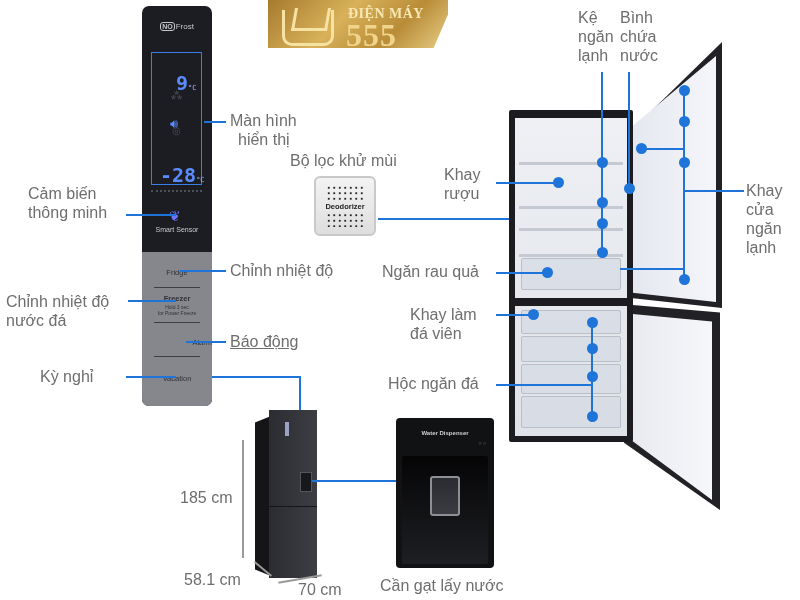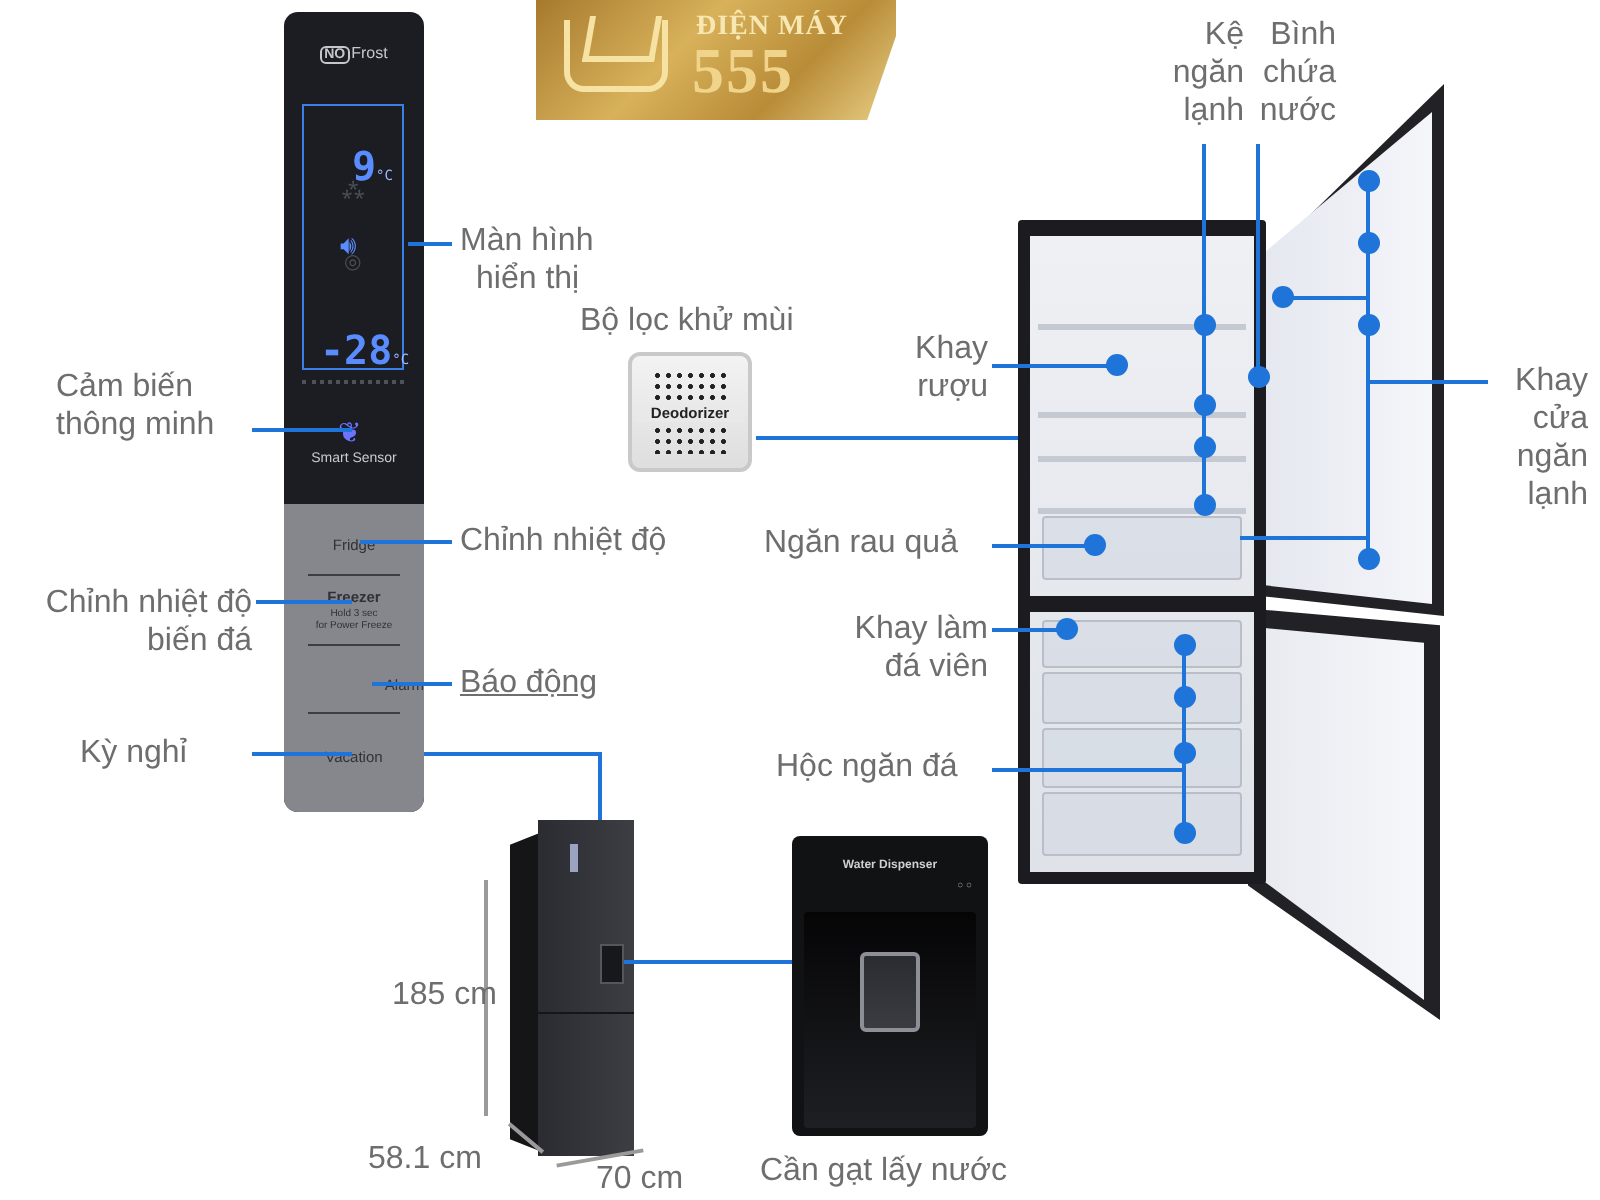--- a/index.html
+++ b/index.html
@@ -1,20 +1,20 @@
 <!DOCTYPE html>
 <html><head>
 <meta charset="utf-8">
 <style>
   * { box-sizing: border-box; margin: 0; padding: 0; }
   html, body { width: 800px; height: 600px; background: #ffffff; overflow: hidden; }
   body { position: relative; font-family: "Liberation Sans", sans-serif; color: #6b6b6b; }
   .abs { position: absolute; }
   .label { position: absolute; font-size: 16px; line-height: 19px; color: #6e6e6e; white-space: nowrap; }
-  .label.center { text-align: right; }
+  .label.center { text-align: left; }
   .label.right { }
   .line { position: absolute; background: #1e74d8; }
   .dot { position: absolute; width: 11px; height: 11px; border-radius: 50%; background: #1e74d8; margin-left: -5px; margin-top: -5px; }
 
   
   #panel { left: 142px; top: 6px; width: 70px; height: 400px; border-radius: 7px; background: #1b1d22; overflow: hidden; }
   #panel .lower { position: absolute; left: 0; top: 246px; width: 70px; height: 154px; background: #86878c; }
   #panel .brand { position: absolute; top: 16px; width: 100%; text-align: center; font-size: 8px; color: #c5c7cc; }
   #panel .brand b { display: inline-block; border: 1px solid #c5c7cc; border-radius: 3px; padding: 0 1px; font-size: 7px; margin-right: 1px; }
   #panel .screen { position: absolute; left: 9px; top: 46px; width: 51px; height: 133px; border: 1.5px solid #3a7ee8; }
@@ -22,21 +22,21 @@
   .seg small { font-size: 7px; font-weight: normal; color: #9fb8ff; }
   .dim-icon { position: absolute; color: #4b4f58; font-size: 10px; }
   .dashes { position: absolute; left: 9px; top: 184px; width: 51px; border-top: 2px dotted #4e5158; }
   .sensor-leaf { position: absolute; left: 27px; top: 202px; color: #6b74ff; font-size: 14px; }
   .sensor-text { position: absolute; top: 220px; width: 100%; text-align: center; font-size: 7px; color: #c9cbd1; }
   .btn-label { position: absolute; width: 100%; text-align: center; font-size: 7.5px; color: #303237; }
   .btn-sub { position: absolute; width: 100%; text-align: center; font-size: 5px; color: #303237; line-height: 6px; }
   .sep { position: absolute; left: 12px; width: 46px; border-top: 1.5px solid #3c3e43; }
 
   
-  #logo { left: 268px; top: 0; width: 180px; height: 60px; background: linear-gradient(135deg,#a67a2e 0%,#d8b15a 40%,#b98c38 70%,#e8cf86 100%); clip-path: polygon(0 0,100% 0,100% 30%,92% 100%,0 100%); }
+  #logo { left: 268px; top: 0; width: 180px; height: 48px; background: linear-gradient(135deg,#a67a2e 0%,#d8b15a 40%,#b98c38 70%,#e8cf86 100%); clip-path: polygon(0 0,100% 0,100% 30%,92% 100%,0 100%); }
   #logo .mark { position: absolute; left: 14px; top: 10px; width: 52px; height: 36px; border: 3px solid #f6e2a3; border-top: none; border-radius: 0 0 10px 10px; }
   #logo .mark:before { content:""; position:absolute; left:8px; top:-2px; width:30px; height:20px; border:3px solid #f6e2a3; border-top:none; transform: skewX(-10deg); }
   #logo .t1 { position: absolute; left: 80px; top: 6px; font-family: "Liberation Serif", serif; font-size: 14px; font-weight: bold; color: #f7e7b2; letter-spacing: 0.5px; }
   #logo .t2 { position: absolute; left: 78px; top: 18px; font-family: "Liberation Serif", serif; font-size: 32px; font-weight: bold; color: #f1d48b; letter-spacing: 1px; line-height: 34px; }
 
   
   #deo { left: 314px; top: 176px; width: 62px; height: 60px; border: 2px solid #c9c9c9; border-radius: 6px; background: linear-gradient(#f3f3f3,#dedede); }
   #deo .dots { position: absolute; left: 10px; top: 7px; width: 38px; height: 42px; background-image: radial-gradient(circle,#222 1.1px,transparent 1.3px); background-size: 5.5px 5.5px; }
   #deo .txt { position: absolute; left: 2px; top: 24px; width: 54px; text-align: center; font-size: 7.5px; font-weight: bold; color: #222; background: #e9e9e9; }
 
@@ -112,21 +112,21 @@
   </div>
 <div class="line" style="left:126px;top:214px;width:50px;height:1.5px;"></div>
 
 <div class="line" style="left:180px;top:270px;width:46px;height:1.5px;"></div>
 <div class="label" style="left:230px;top:261px;">
     <div>Chỉnh nhiệt độ</div>
   </div>
 
 <div class="label center" style="left:6px;top:292px;width:120px;">
     <div>Chỉnh nhiệt độ</div>
-    <div>biến đá</div>
+    <div>nước đá</div>
   </div>
 <div class="line" style="left:128px;top:300px;width:48px;height:1.5px;"></div>
 
 <div class="line" style="left:186px;top:341px;width:40px;height:1.5px;"></div>
 <div class="label" style="left:230px;top:332px;text-decoration:underline;">Báo động</div>
 
 <div class="label right" style="left:40px;top:367px;width:82px;">Kỳ nghỉ</div>
 <div class="line" style="left:126px;top:376px;width:50px;height:1.5px;"></div>
 <div class="line" style="left:212px;top:376px;width:88px;height:1.5px;"></div>
 <div class="line" style="left:299px;top:376px;width:1.5px;height:44px;"></div>
@@ -218,21 +218,21 @@
 <div class="dot" style="left:592px;top:416px;"></div>
 
 <div id="small-fridge" class="abs">
   <div class="side"></div>
   <div class="front"></div>
   <div class="split"></div>
   <div class="panel"></div>
   <div class="disp"></div>
 </div>
 <div class="dim-arrow" style="left:242px;top:440px;width:2px;height:118px;"></div>
-<div class="label" style="left:196px;top:488px;">185 cm</div>
+<div class="label" style="left:180px;top:488px;">185 cm</div>
 <div class="dim-arrow" style="left:252px;top:568px;width:22px;height:2px;transform:rotate(40deg);"></div>
 <div class="label" style="left:184px;top:570px;">58.1 cm</div>
 <div class="dim-arrow" style="left:278px;top:578px;width:44px;height:2px;transform:rotate(-10deg);"></div>
 <div class="label" style="left:298px;top:580px;">70 cm</div>
 
 <div class="line" style="left:312px;top:480px;width:84px;height:1.5px;"></div>
 
 <div id="dispenser" class="abs">
   <div class="hdr">Water Dispenser</div>
   <div class="btns">○ ○</div>

